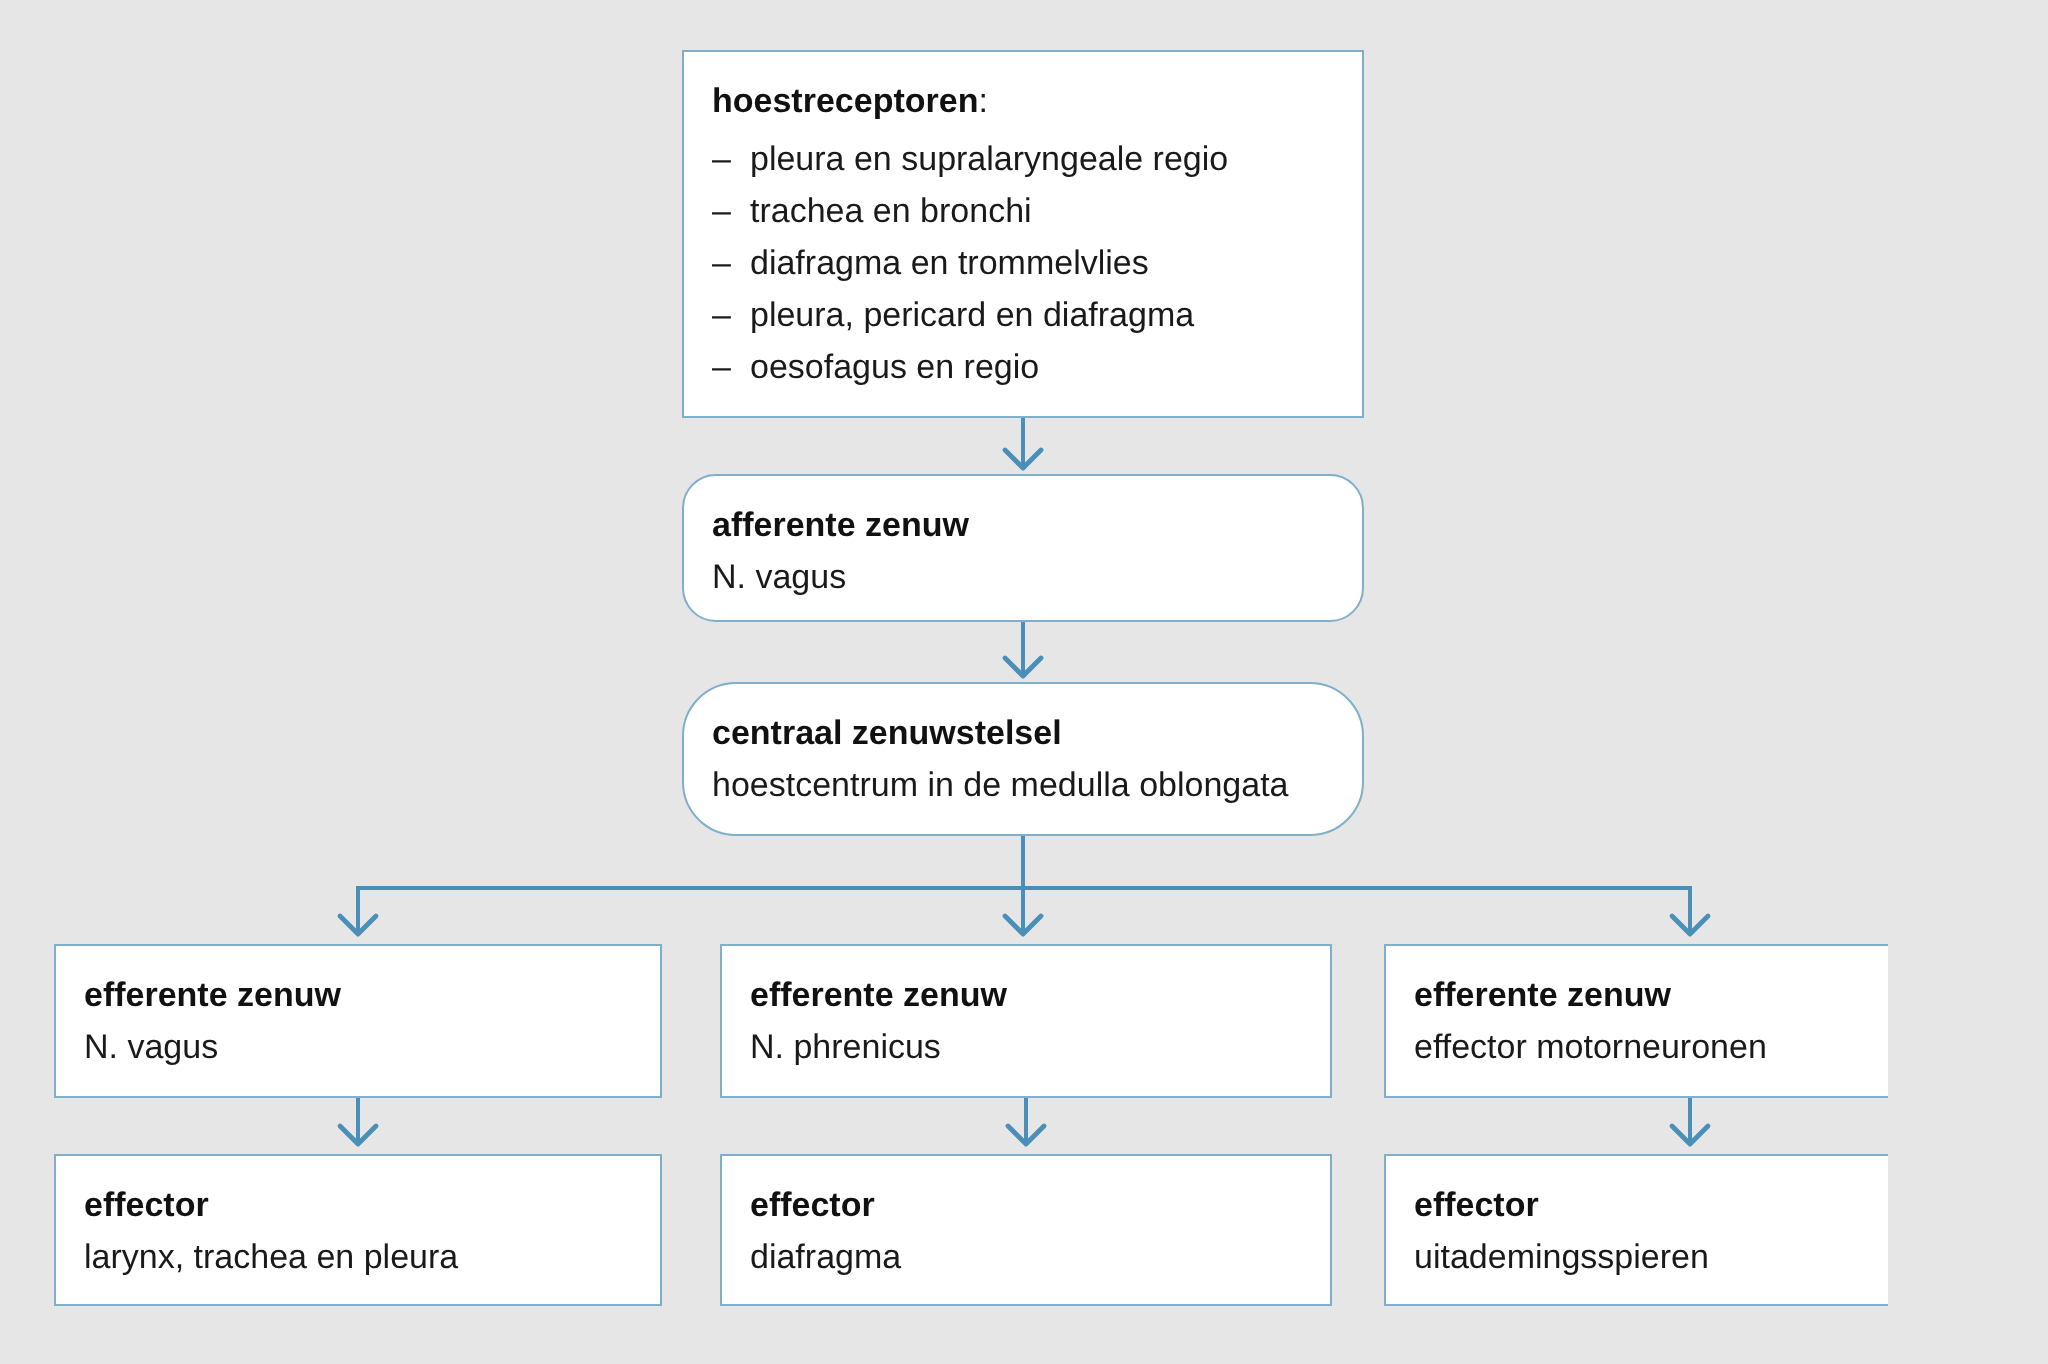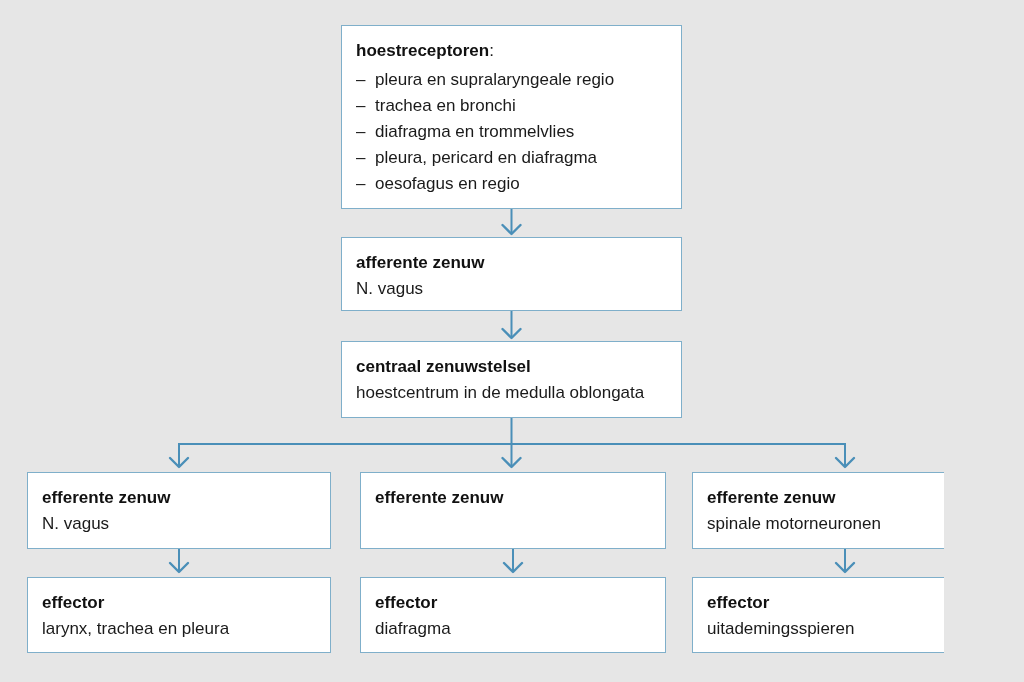--- a/index.html
+++ b/index.html
@@ -57,22 +57,22 @@
     stroke:var(--arrow);
     stroke-width:2;
   }
   svg.arrows path.head{
     stroke-width:2.4;
     stroke-linecap:round;
     stroke-linejoin:round;
   }
   
   .b-receptors{left:341px;top:25px;width:341px;height:184px;}
-  .b-afferent {left:341px;top:237px;width:341px;height:74px;}
-  .b-central  {left:341px;top:341px;width:341px;height:77px;}
+  .b-afferent {left:341px;top:237px;width:341px;height:74px;border-radius:17px;}
+  .b-central  {left:341px;top:341px;width:341px;height:77px;border-radius:27px;}
   .b-eff1{left:27px; top:472px;width:304px;height:77px;}
   .b-eff2{left:360px;top:472px;width:306px;height:77px;}
   .b-eff3{left:692px;top:472px;width:306px;height:77px;}
   .b-fx1 {left:27px; top:577px;width:304px;height:76px;}
   .b-fx2 {left:360px;top:577px;width:306px;height:76px;}
   .b-fx3 {left:692px;top:577px;width:306px;height:76px;}
 </style>
 </head>
 <body>
 
@@ -135,24 +135,25 @@
     <div class="title">centraal zenuwstelsel</div>
     <div>hoestcentrum in de medulla oblongata</div>
   </div>
 
   <div class="box b-eff1">
     <div class="title">efferente zenuw</div>
     <div>N. vagus</div>
   </div>
   <div class="box b-eff2">
     <div class="title">efferente zenuw</div>
+    <div>N. phrenicus</div>
   </div>
   <div class="box b-eff3">
     <div class="title">efferente zenuw</div>
-    <div>spinale motorneuronen</div>
+    <div>effector motorneuronen</div>
   </div>
 
   <div class="box b-fx1">
     <div class="title">effector</div>
     <div>larynx, trachea en pleura</div>
   </div>
   <div class="box b-fx2">
     <div class="title">effector</div>
     <div>diafragma</div>
   </div>

